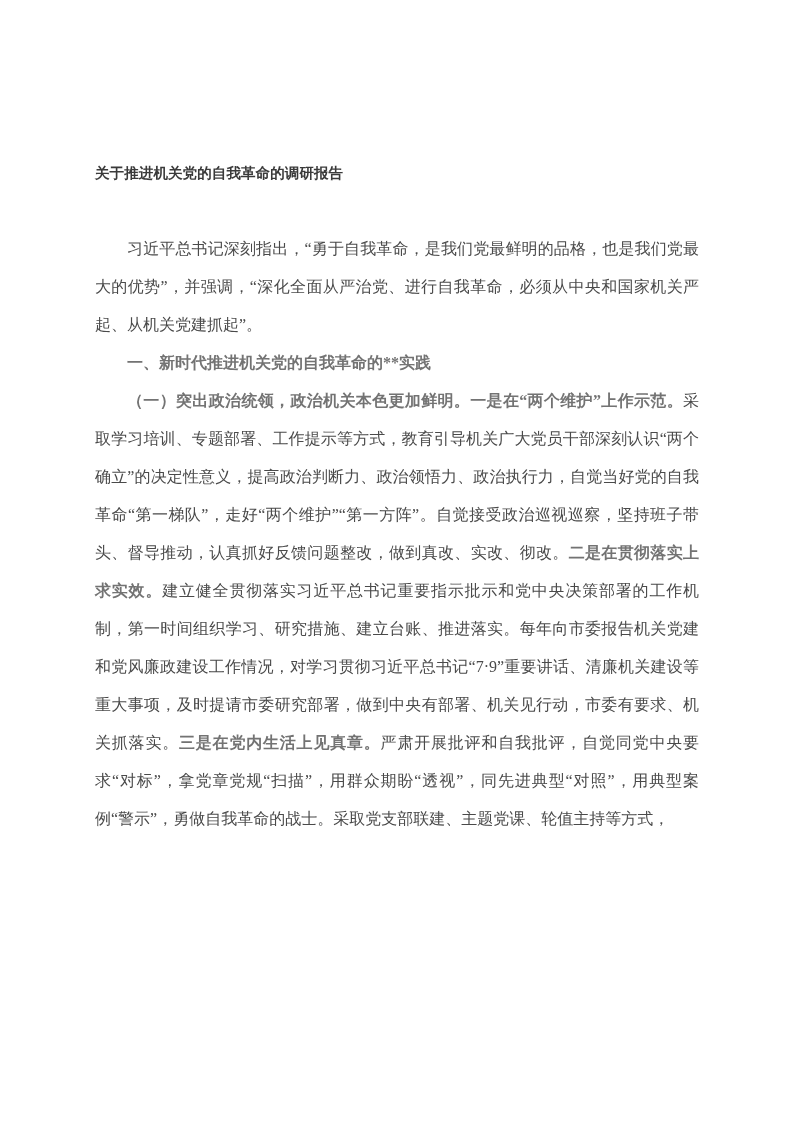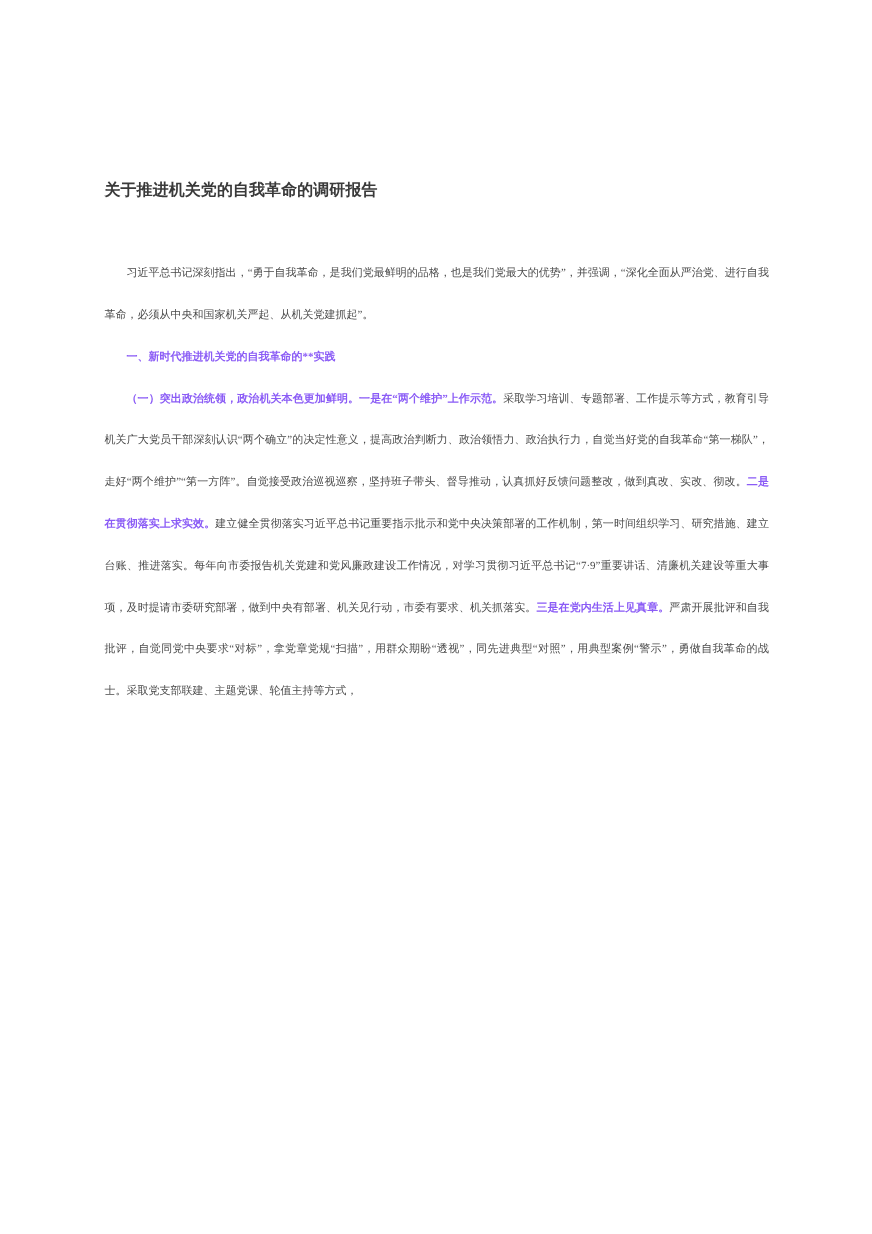--- a/index.html
+++ b/index.html
@@ -31,39 +31,39 @@
   .doc-title {
     font-family: "Liberation Sans", "DejaVu Sans", sans-serif;
     font-weight: bold;
     font-size: 14.5px;
     line-height: 22px;
     color: #3a3a3a;
     margin: 0 0 8px 0;
     letter-spacing: 0.1px;
   }
   .para {
-    font-size: 10px;
+    font-size: 16px;
     line-height: 38px;
     text-align: justify;
     text-justify: inter-ideograph;
     margin: 0;
     color: #4a4a4a;
     text-indent: 2em;
     word-break: break-all;
   }
   .para.heading-para {
     font-weight: bold;
     color: #3d3d3d;
   }
   .spacer-line {
     height: 38px;
   }
   .b {
     font-weight: bold;
-    color: #8b5cf6;
+    color: #737373;
   }
 </style>
 </head>
 <body>
 
 <div id="page">
   <div id="content">
 
     <h1 class="doc-title">关于推进机关党的自我革命的调研报告</h1>
 

